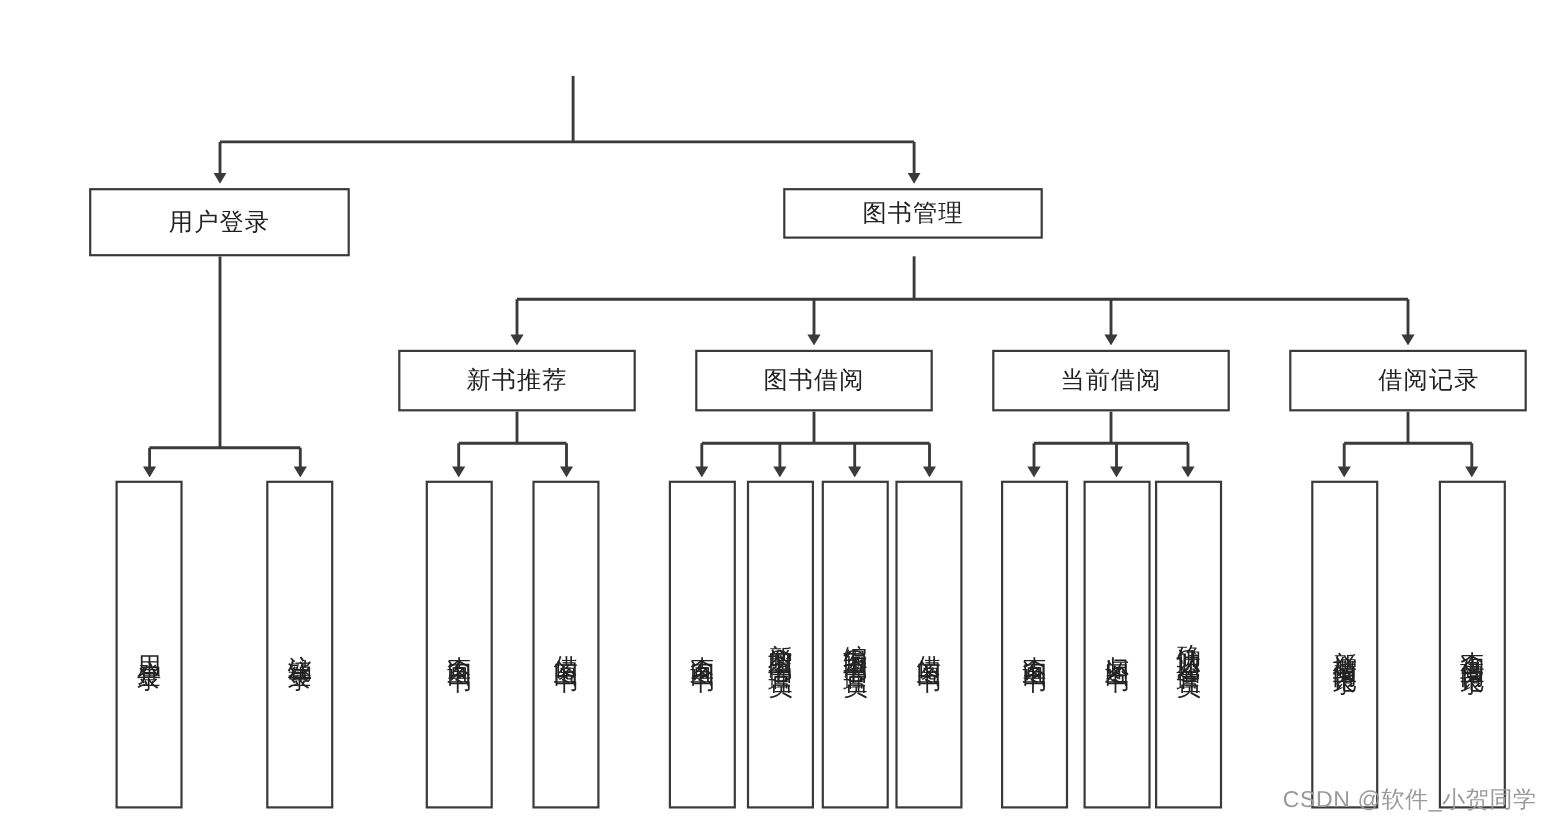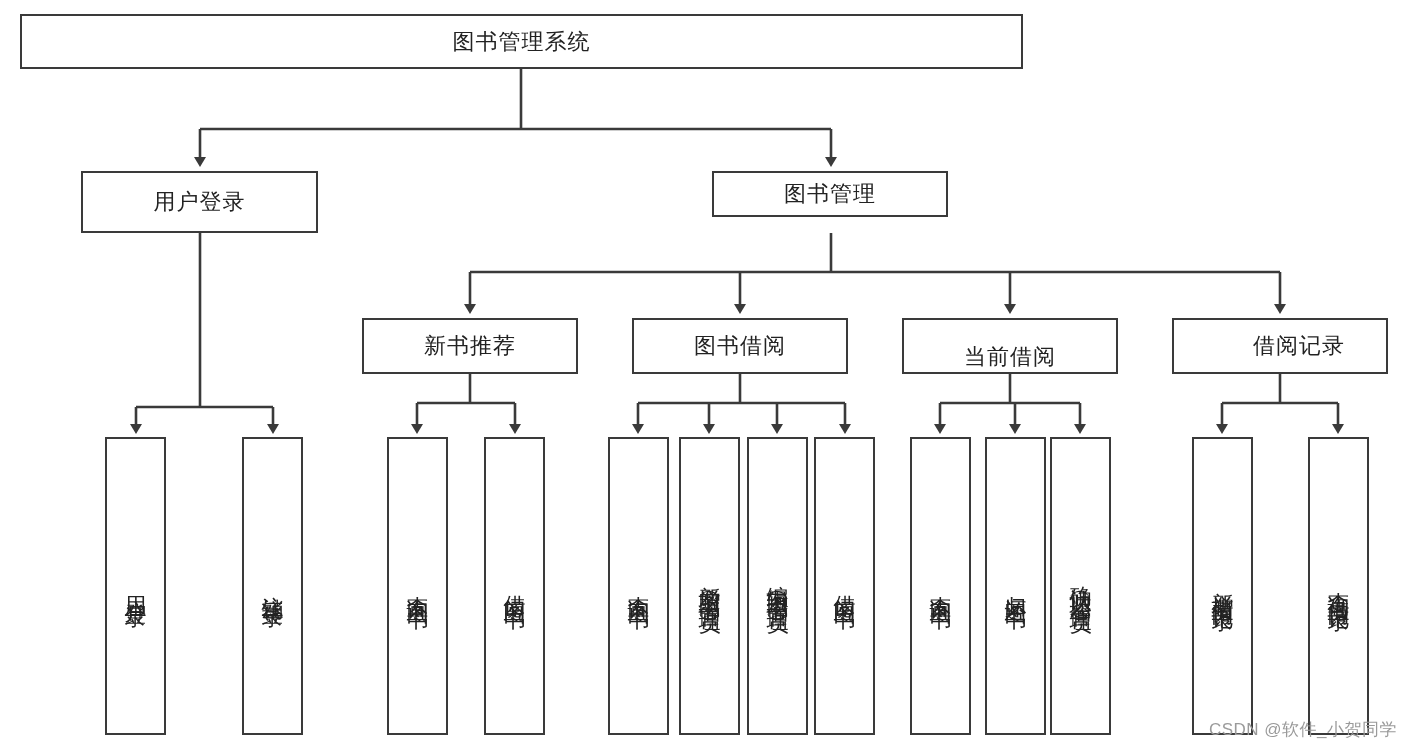--- a/index.html
+++ b/index.html
@@ -50,21 +50,21 @@
     line-height: 1;
     white-space: nowrap;
   }
   .node .htext {
     white-space: nowrap;
   }
   .watermark {
     position: absolute;
     right: 8px;
     bottom: 6px;
-    font-size: 17px;
+    font-size: 21px;
     color: #9a9a9a;
     letter-spacing: 0.5px;
     white-space: nowrap;
     pointer-events: none;
   }
 </style>
 </head>
 <body>
 
 <div id="diagram-root">
@@ -112,38 +112,35 @@
       <path d="M1015,403 L1015,425" marker-end="url(#arrow)"></path>
       <path d="M1080,403 L1080,425" marker-end="url(#arrow)"></path>
 
       <path d="M1280,374 L1280,403"></path>
       <path d="M1222,403 L1338,403"></path>
       <path d="M1222,403 L1222,425" marker-end="url(#arrow)"></path>
       <path d="M1338,403 L1338,425" marker-end="url(#arrow)"></path>
     </g>
   </svg>
 
-  <div class="node horiz" style="left:20px; top:14px; width:1003px; height:55px;">
-    <span class="htext">图书管理系统</span>
-  </div>
 
   <div class="node horiz" style="left:81px; top:171px; width:237px; height:62px;">
     <span class="htext">用户登录</span>
   </div>
   <div class="node horiz" style="left:712px; top:171px; width:236px; height:46px;">
     <span class="htext">图书管理</span>
   </div>
 
   <div class="node horiz" style="left:632px; top:318px; width:216px; height:56px;">
     <span class="htext">图书借阅</span>
   </div>
   <div class="node horiz" style="left:362px; top:318px; width:216px; height:56px;">
     <span class="htext">新书推荐</span>
   </div>
-  <div class="node horiz" style="left:902px; top:318px; width:216px; height:56px;align-items:flex-end;">
+  <div class="node horiz" style="left:902px; top:318px; width:216px; height:56px;">
     <span class="htext">当前借阅</span>
   </div>
   <div class="node horiz" style="left:1172px; top:318px; width:216px; height:56px;padding-left:38px;">
     <span class="htext">借阅记录</span>
   </div>
 
   <div class="node vert" style="left:105px; top:437px; width:61px; height:298px;">
     <span class="vtext">用户登录</span>
   </div>
   <div class="node vert" style="left:242px; top:437px; width:61px; height:298px;">

